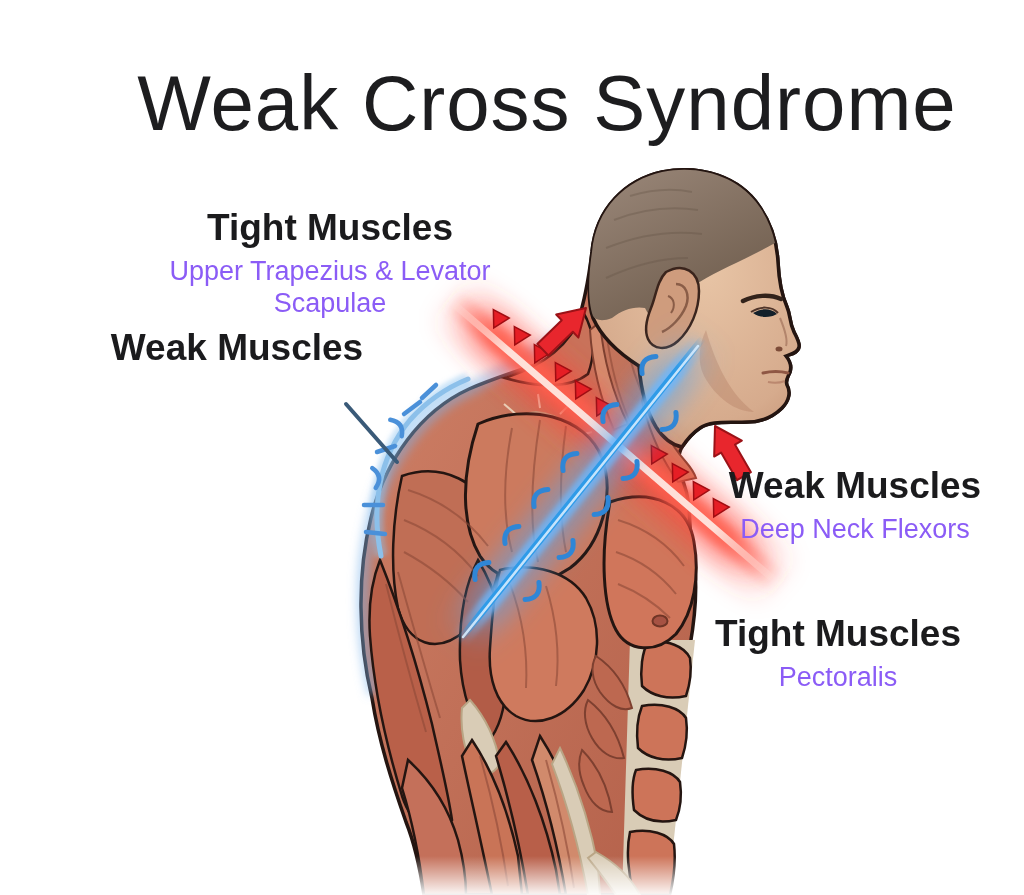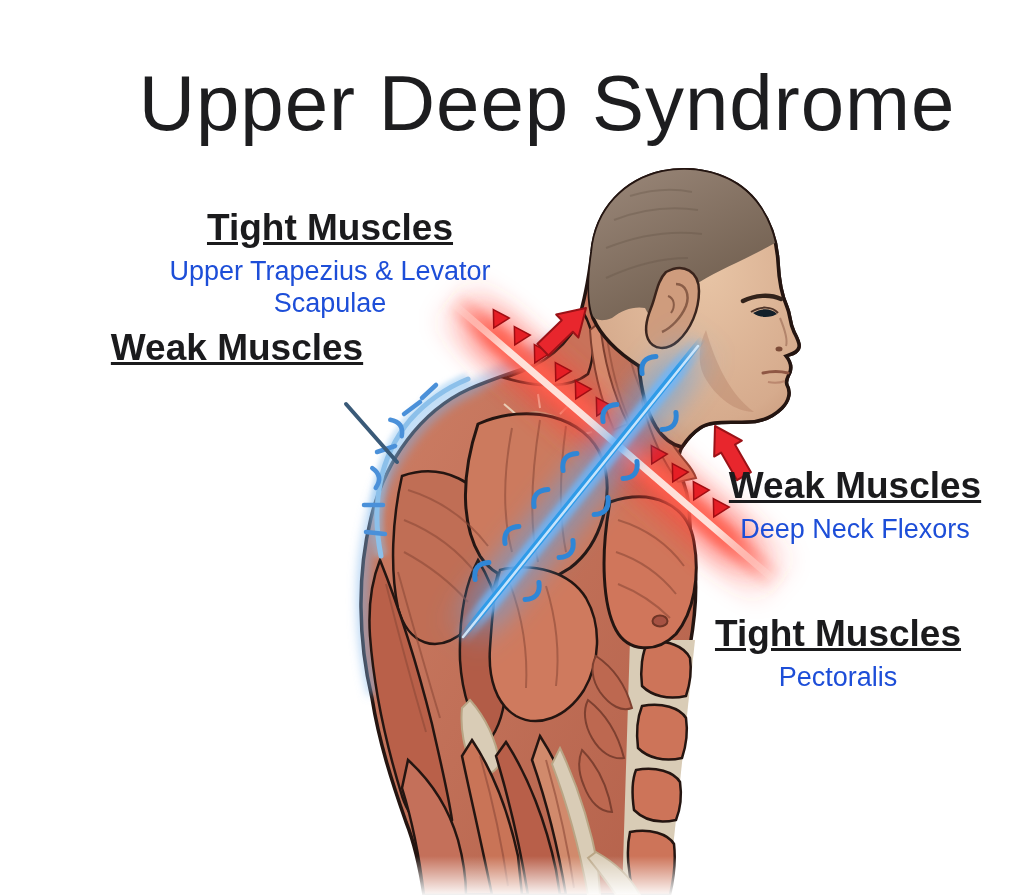--- a/index.html
+++ b/index.html
@@ -7,22 +7,22 @@
     position:relative;width:1024px;height:895px;background:#ffffff;overflow:hidden;
     font-family:"Liberation Sans", sans-serif;
   }
   .stage svg{position:absolute;left:0;top:0;width:1024px;height:895px;}
   .title{
     position:absolute;left:70px;right:0;top:64px;text-align:center;
     font-size:78px;font-weight:400;letter-spacing:1px;color:#1d1d1f;line-height:1;
     white-space:nowrap;
   }
   .annot{position:absolute;width:440px;text-align:center;}
-  .annot .h{font-size:37px;font-weight:700;color:#1b1b1d;line-height:1.15;text-decoration:underline;}
-  .annot .s{font-size:27px;font-weight:400;color:#1d4ed8;line-height:1.2;margin-top:5px;}
+  .annot .h{font-size:37px;font-weight:700;color:#1b1b1d;line-height:1.15;}
+  .annot .s{font-size:27px;font-weight:400;color:#8b5cf6;line-height:1.2;margin-top:5px;}
   .annot.a0{left:110px;top:207px;}
   .annot.a1{left:17px;top:327px;}
   .annot.a2{left:635px;top:465px;}
   .annot.a3{left:618px;top:613px;}
 </style>
 </head>
 <body>
 
 <div class="stage">
 
@@ -295,21 +295,21 @@
           </g>
         <g transform="translate(532,591) rotate(129)">
             <path d="M -11,0 Q 0,-12 11,0"></path>
           </g>
       </g>
     </g>
 
     <rect x="0" y="856" width="1024" height="39" fill="url(#fadeBottom)"></rect>
   </svg>
 
-  <div class="title">Upper Deep Syndrome</div>
+  <div class="title">Weak Cross Syndrome</div>
 
   <div class="annot a0">
     <div class="h">Tight Muscles</div>
     <div class="s">Upper Trapezius &amp; Levator Scapulae</div>
   </div>
 
   <div class="annot a1">
     <div class="h">Weak Muscles</div>
   </div>
 

